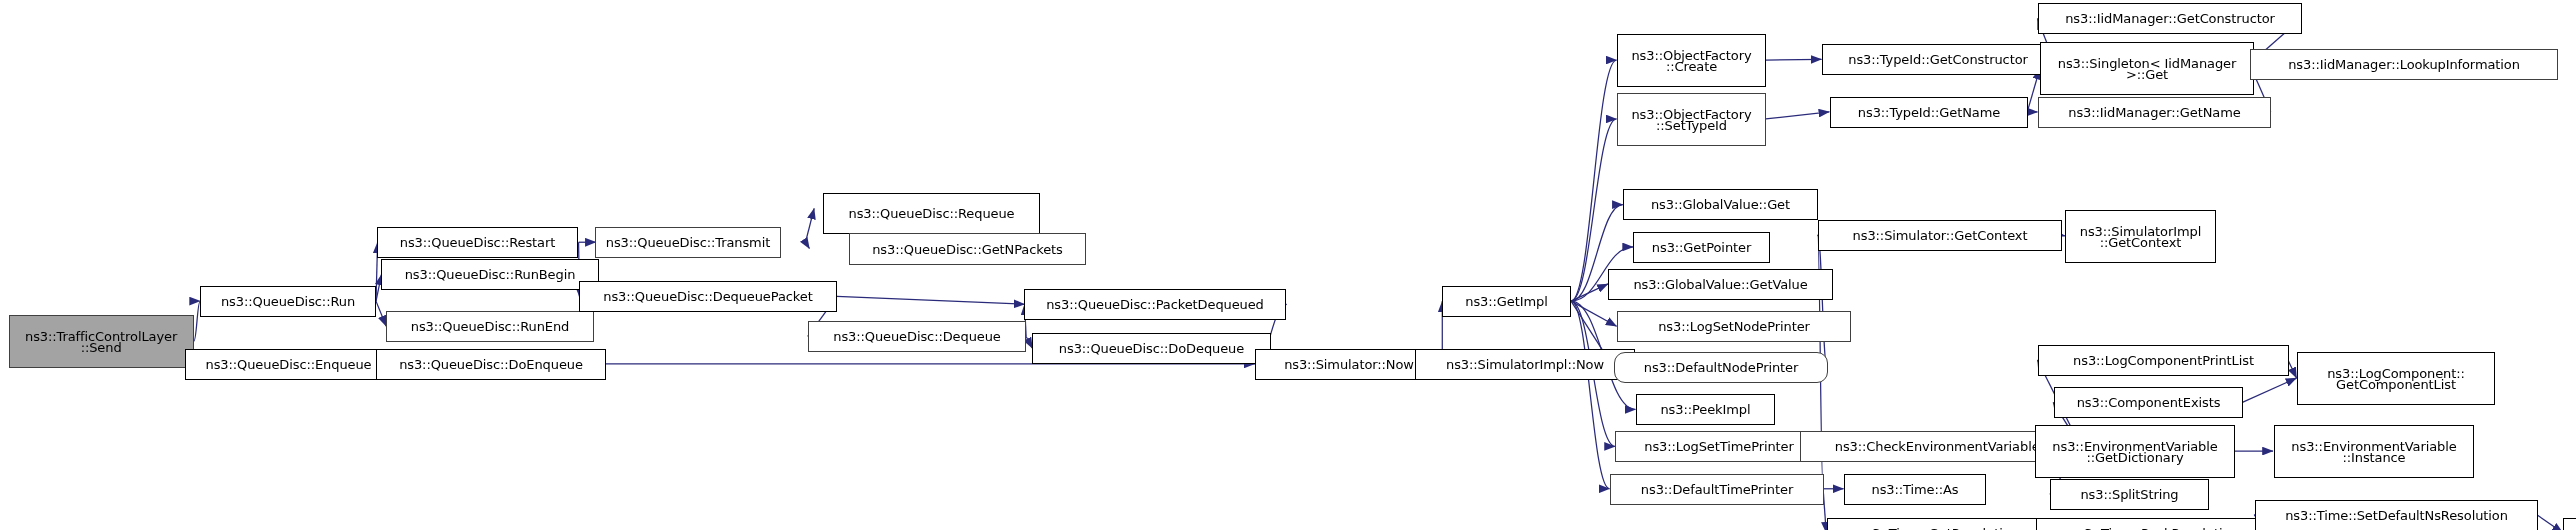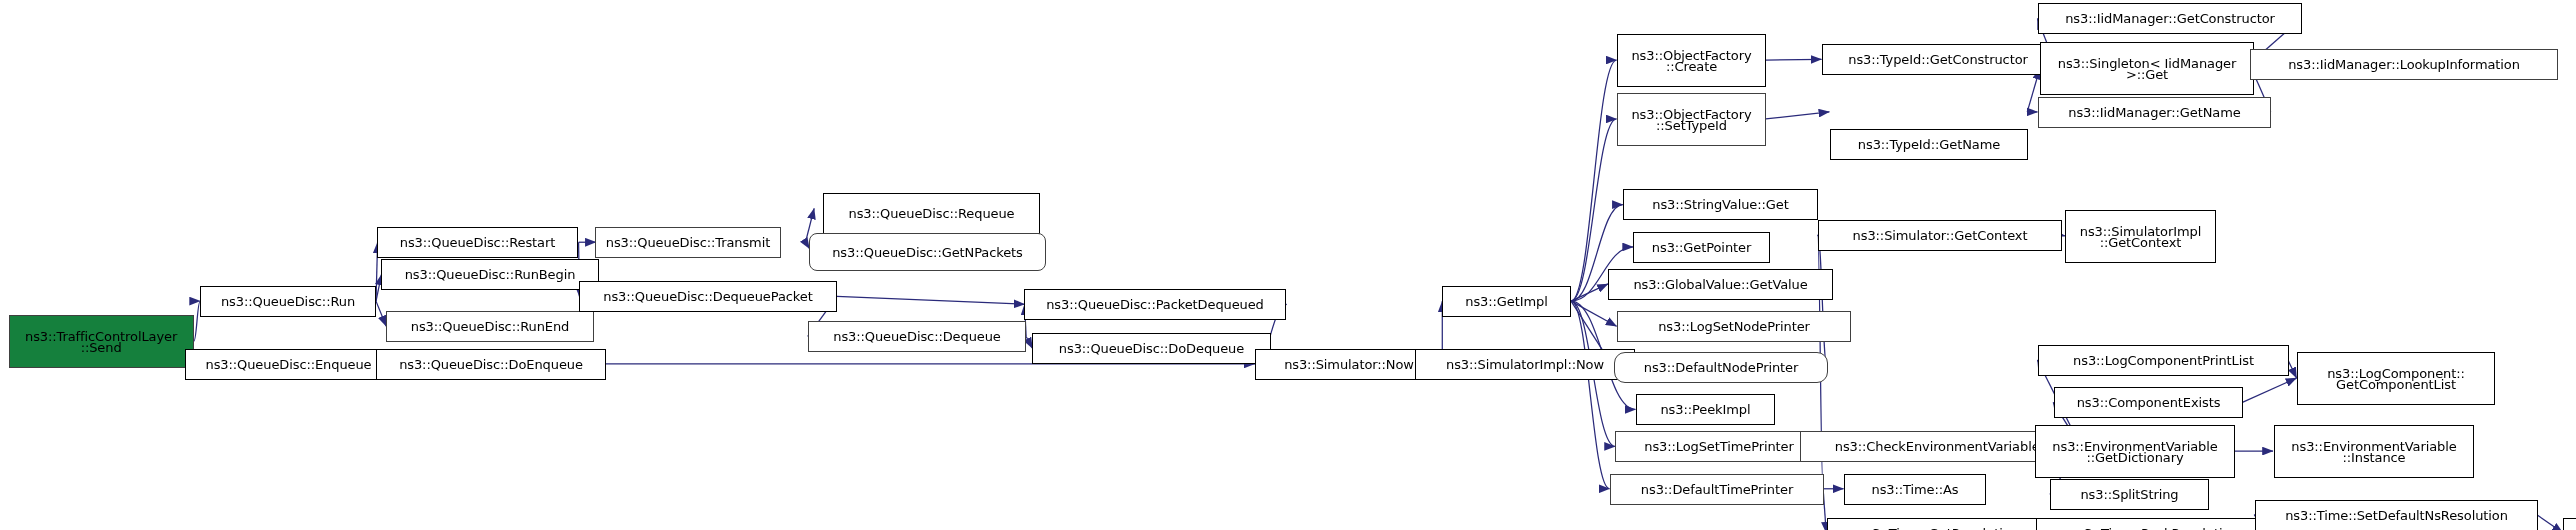--- a/index.html
+++ b/index.html
@@ -23,21 +23,21 @@
     line-height:11px;
     display:flex;
     align-items:center;
     justify-content:center;
     text-align:center;
     white-space:pre-line;
     letter-spacing:-0.1px;
     cursor:pointer;
   }
   .node.thick{border:1.3px solid #404040;}
-  .node.root{background:#15803d;border:1.1px solid #404040;}
+  .node.root{background:#a3a3a3;border:1.1px solid #404040;}
   .node span{display:block;width:100%;padding:0 2.4px;}
 </style>
 </head>
 <body>
 
 <div id="canvas">
   <svg id="edges" xmlns="http://www.w3.org/2000/svg" viewBox="0 0 3279 675">
       <defs>
         <marker id="ah" markerWidth="9" markerHeight="7" refX="8.6" refY="3.5" orient="auto">
           <polygon points="0,0 9,3.5 0,7" fill="#2a2a7a"></polygon>
@@ -101,41 +101,41 @@
 ::Send</span></div>
     <div class="node" style="left: 200px; top: 286px; width: 176px; height: 31px;"><span>ns3::QueueDisc::Run</span></div>
     <div class="node" style="left: 185px; top: 349px; width: 207px; height: 31px;"><span>ns3::QueueDisc::Enqueue</span></div>
     <div class="node" style="left: 377px; top: 227px; width: 201px; height: 31px;"><span>ns3::QueueDisc::Restart</span></div>
     <div class="node" style="left: 381px; top: 259px; width: 218px; height: 31px;"><span>ns3::QueueDisc::RunBegin</span></div>
     <div class="node thick" style="left: 386px; top: 311px; width: 208px; height: 31px;"><span>ns3::QueueDisc::RunEnd</span></div>
     <div class="node" style="left: 376px; top: 349px; width: 230px; height: 31px;"><span>ns3::QueueDisc::DoEnqueue</span></div>
     <div class="node thick" style="left: 595px; top: 227px; width: 186px; height: 31px;"><span>ns3::QueueDisc::Transmit</span></div>
     <div class="node" style="left: 579px; top: 281px; width: 258px; height: 31px;"><span>ns3::QueueDisc::DequeuePacket</span></div>
     <div class="node" style="left: 823px; top: 193px; width: 217px; height: 41px;"><span>ns3::QueueDisc::Requeue</span></div>
-    <div class="node thick" style="left: 809px; top: 233px; width: 237px; height: 38px; border-radius: 8px;"><span>ns3::QueueDisc::GetNPackets</span></div>
+    <div class="node thick" style="left: 849px; top: 233px; width: 237px; height: 32px;"><span>ns3::QueueDisc::GetNPackets</span></div>
     <div class="node thick" style="left: 808px; top: 321px; width: 218px; height: 31px;"><span>ns3::QueueDisc::Dequeue</span></div>
     <div class="node" style="left: 1024px; top: 289px; width: 262px; height: 31px;"><span>ns3::QueueDisc::PacketDequeued</span></div>
     <div class="node" style="left: 1032px; top: 333px; width: 239px; height: 31px;"><span>ns3::QueueDisc::DoDequeue</span></div>
     <div class="node" style="left: 1255px; top: 349px; width: 188px; height: 31px;"><span>ns3::Simulator::Now</span></div>
     <div class="node" style="left: 1415px; top: 349px; width: 220px; height: 31px;"><span>ns3::SimulatorImpl::Now</span></div>
     <div class="node" style="left: 1442px; top: 286px; width: 129px; height: 31px;"><span>ns3::GetImpl</span></div>
     <div class="node" style="left: 1617px; top: 34px; width: 149px; height: 53px;"><span>ns3::ObjectFactory
 ::Create</span></div>
     <div class="node thick" style="left: 1617px; top: 93px; width: 149px; height: 53px;"><span>ns3::ObjectFactory
 ::SetTypeId</span></div>
-    <div class="node" style="left: 1623px; top: 189px; width: 195px; height: 31px;"><span>ns3::StringValue::Get</span></div>
+    <div class="node" style="left: 1623px; top: 189px; width: 195px; height: 31px;"><span>ns3::GlobalValue::Get</span></div>
     <div class="node" style="left: 1633px; top: 232px; width: 137px; height: 31px;"><span>ns3::GetPointer</span></div>
     <div class="node" style="left: 1608px; top: 269px; width: 225px; height: 31px;"><span>ns3::GlobalValue::GetValue</span></div>
     <div class="node thick" style="left: 1617px; top: 311px; width: 234px; height: 31px;"><span>ns3::LogSetNodePrinter</span></div>
     <div class="node thick" style="left: 1614px; top: 352px; width: 214px; height: 31px; border-radius: 11px;"><span>ns3::DefaultNodePrinter</span></div>
     <div class="node" style="left: 1636px; top: 394px; width: 139px; height: 31px;"><span>ns3::PeekImpl</span></div>
     <div class="node thick" style="left: 1615px; top: 431px; width: 208px; height: 31px;"><span>ns3::LogSetTimePrinter</span></div>
     <div class="node thick" style="left: 1610px; top: 474px; width: 214px; height: 31px;"><span>ns3::DefaultTimePrinter</span></div>
     <div class="node" style="left: 1822px; top: 44px; width: 232px; height: 31px;"><span>ns3::TypeId::GetConstructor</span></div>
-    <div class="node" style="left: 1830px; top: 97px; width: 198px; height: 31px; margin-top: 32px;"><span>ns3::TypeId::GetName</span></div>
+    <div class="node" style="left: 1830px; top: 97px; width: 198px; height: 31px;"><span>ns3::TypeId::GetName</span></div>
     <div class="node" style="left: 1818px; top: 220px; width: 244px; height: 31px;"><span>ns3::Simulator::GetContext</span></div>
     <div class="node thick" style="left: 1800px; top: 431px; width: 281px; height: 31px;"><span>ns3::CheckEnvironmentVariables</span></div>
     <div class="node" style="left: 1844px; top: 474px; width: 142px; height: 31px;"><span>ns3::Time::As</span></div>
     <div class="node" style="left: 1827px; top: 518px; width: 222px; height: 31px;"><span>ns3::Time::GetResolution</span></div>
     <div class="node" style="left: 2038px; top: 3.1px; width: 264px; height: 31px;"><span>ns3::IidManager::GetConstructor</span></div>
     <div class="node" style="left: 2040px; top: 42px; width: 214px; height: 53px;"><span>ns3::Singleton&lt; IidManager
 &gt;::Get</span></div>
     <div class="node thick" style="left: 2038px; top: 97px; width: 233px; height: 31px;"><span>ns3::IidManager::GetName</span></div>
     <div class="node" style="left: 2065px; top: 210px; width: 151px; height: 53px;"><span>ns3::SimulatorImpl
 ::GetContext</span></div>

